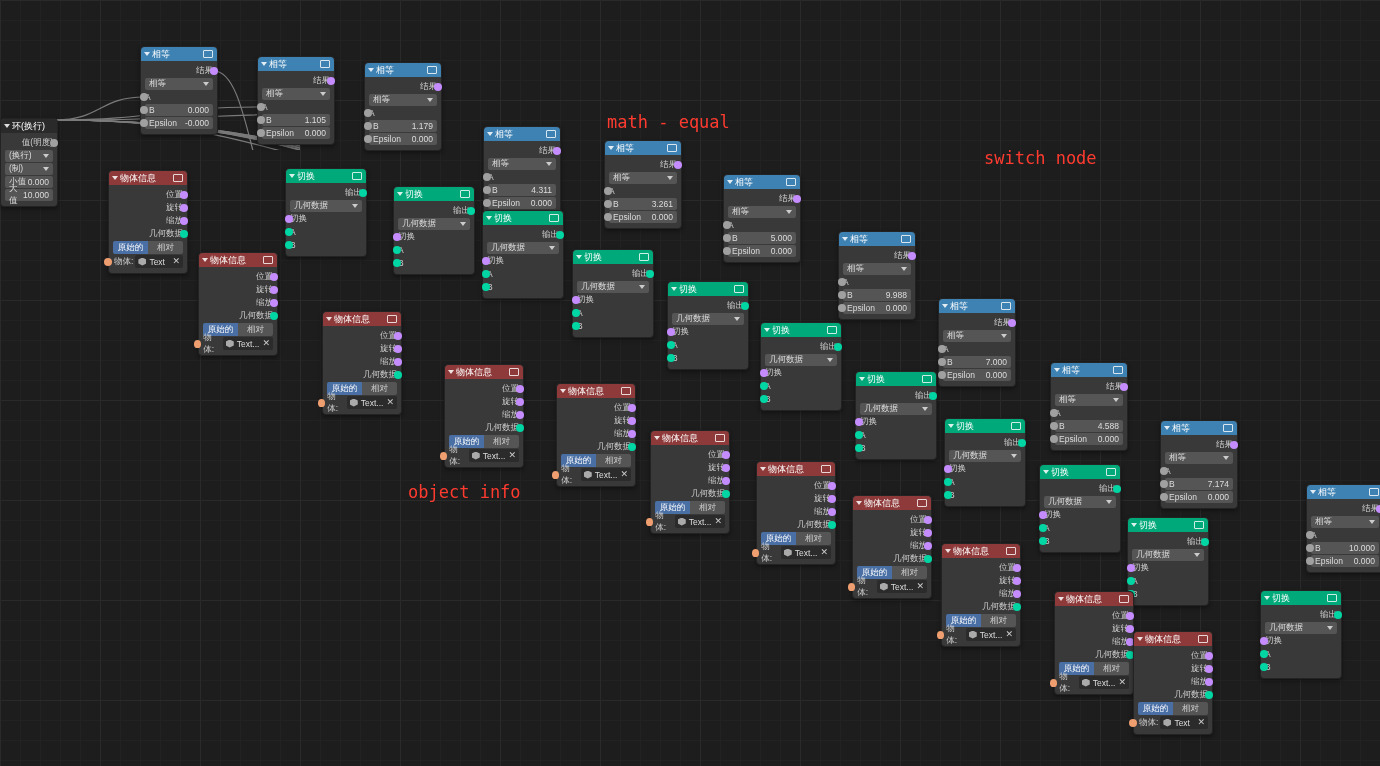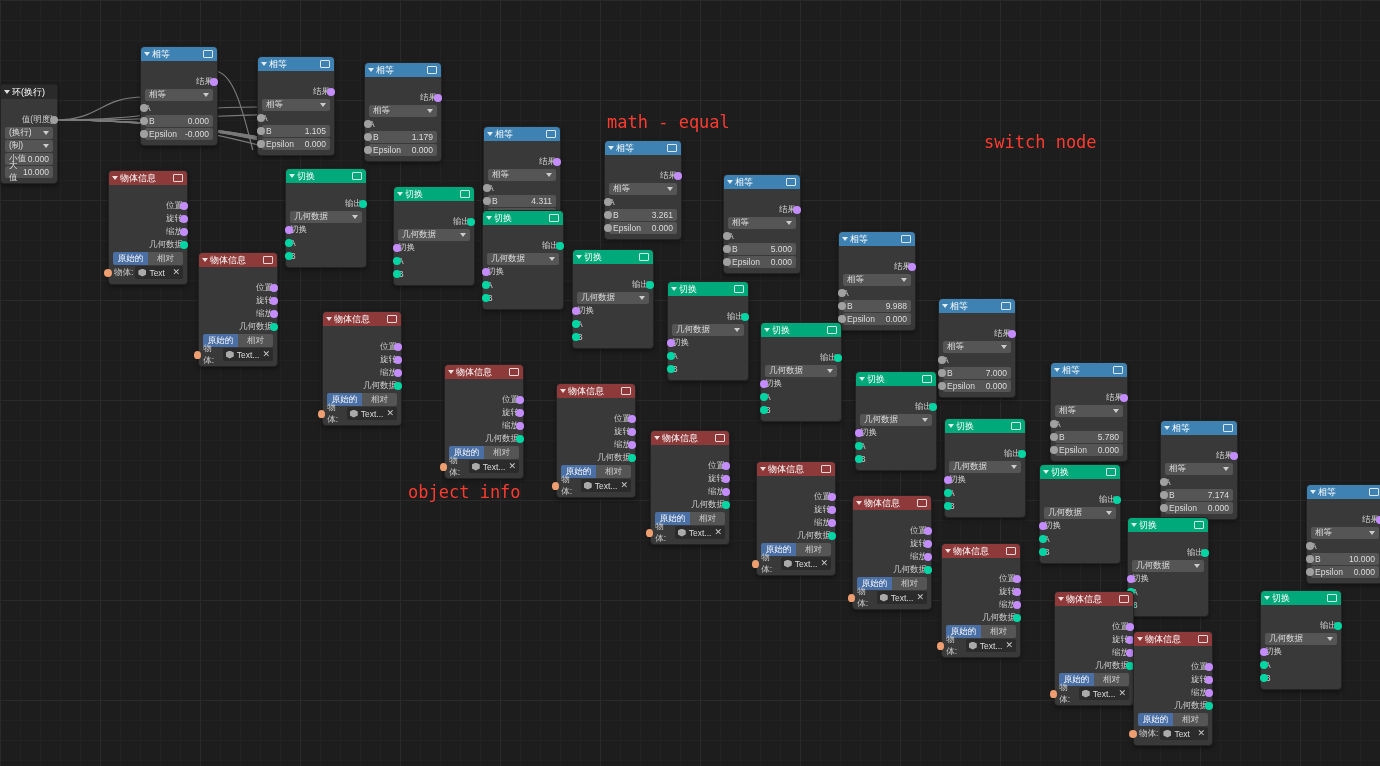--- a/index.html
+++ b/index.html
@@ -22,21 +22,21 @@
   .hdr .tri { display:inline-block; width:0; height:0; border-left:4px solid #fff;
     border-top:3px solid transparent; border-bottom:3px solid transparent; margin-right:3px;
     transform:rotate(90deg); opacity:.85;}
   .hdr .gap { flex:1; }
   .hdr .iconbox { width:10px; height:8px; border:1px solid rgba(255,255,255,.8); border-radius:1px; }
   .hdr.blue  { background:#3e82b3; }
   .hdr.green { background:#00a97a; }
   .hdr.red   { background:#8f3a3a; }
   .hdr.dark  { background:#2a2a2a; }
 
-  .body { padding:14px 4px 4px;border-radius:6px; }
+  .body { padding:3px 4px 4px;border-radius:6px; }
   .row { position:relative; height:12px; display:flex; align-items:center; margin:1px 0; }
   .row.right { justify-content:flex-end; }
   .row .txt { white-space:nowrap; }
   .field { background:#555; border-radius:2px; height:12px; display:flex; align-items:center; padding:0 4px; }
   .field.drop::after{ content:''; margin-left:auto; border-top:4px solid #ccc;
     border-left:3px solid transparent; border-right:3px solid transparent; }
   .field .k{ color:#ddd;} .field .v{ margin-left:auto; color:#ddd;}
   .btnrow{display:flex;gap:0;margin:1px 0;}
   .btn{flex:1;background:#555;height:13px;line-height:13px;text-align:center;color:#ccc;font-size:8.5px;}
   .btn.active{background:#4a6fa5;color:#fff;}
@@ -107,21 +107,21 @@
       <path d="M933,396 C963,396 918,482 948,482"></path>
       <path d="M1022,443 C1052,443 1013,528 1043,528"></path>
       <path d="M1117,489 C1147,489 1101,581 1131,581"></path>
       <path d="M1205,542 C1235,542 1234,654 1264,654"></path>
     </g>
 
   <path class="arrow" d="M690,134 C690,142 688,148 684,154"></path>
   <path class="arrow" d="M1003,176 C960,250 900,330 870,370"></path>
 </svg>
 
-<div class="node" style="left:0;top:84px;width:58px">
+<div class="node" style="left:0;top:118px;width:58px">
   <div class="hdr dark">
       <span class="tri"></span>
       <span class="txt">环(换行)</span>
     </div>
   <div class="body">
     <div class="row right">
         <span class="txt">值(明度)</span>
         <span class="sock r grey"></span>
       </div>
     <div class="row">
@@ -143,21 +143,21 @@
     <div class="row">
         <div class="field" style="width:100%">
           <span class="k">大值</span>
           <span class="v">10.000</span>
         </div>
       </div>
   </div>
 </div>
 
 <div class="annot" style="left:607px;top:114px">math - equal</div>
-<div class="annot" style="left:984px;top:134px">switch node</div>
+<div class="annot" style="left:984px;top:150px">switch node</div>
 <div class="annot" style="left:408px;top:484px">object info</div>
 
 <div id="nodes">
     <div class="node" style="left:140px;top:46px;width:78px">
    <div class="hdr blue">
         <span class="tri"></span>
         <span>相等</span>
         <span class="gap"></span>
         <span class="iconbox"></span>
       </div>
@@ -468,21 +468,21 @@
           </div>
         </div>
      <div class="row">
           <span class="sock l grey"></span>
           <span class="txt">A</span>
         </div>
      <div class="row">
           <span class="sock l grey"></span>
           <div class="field" style="width:100%">
             <span class="k">B</span>
-            <span class="v">5.780</span>
+            <span class="v">4.588</span>
           </div>
         </div>
      <div class="row">
           <span class="sock l grey"></span>
           <div class="field" style="width:100%">
             <span class="k">Epsilon</span>
             <span class="v">0.000</span>
           </div>
         </div>
    </div>

